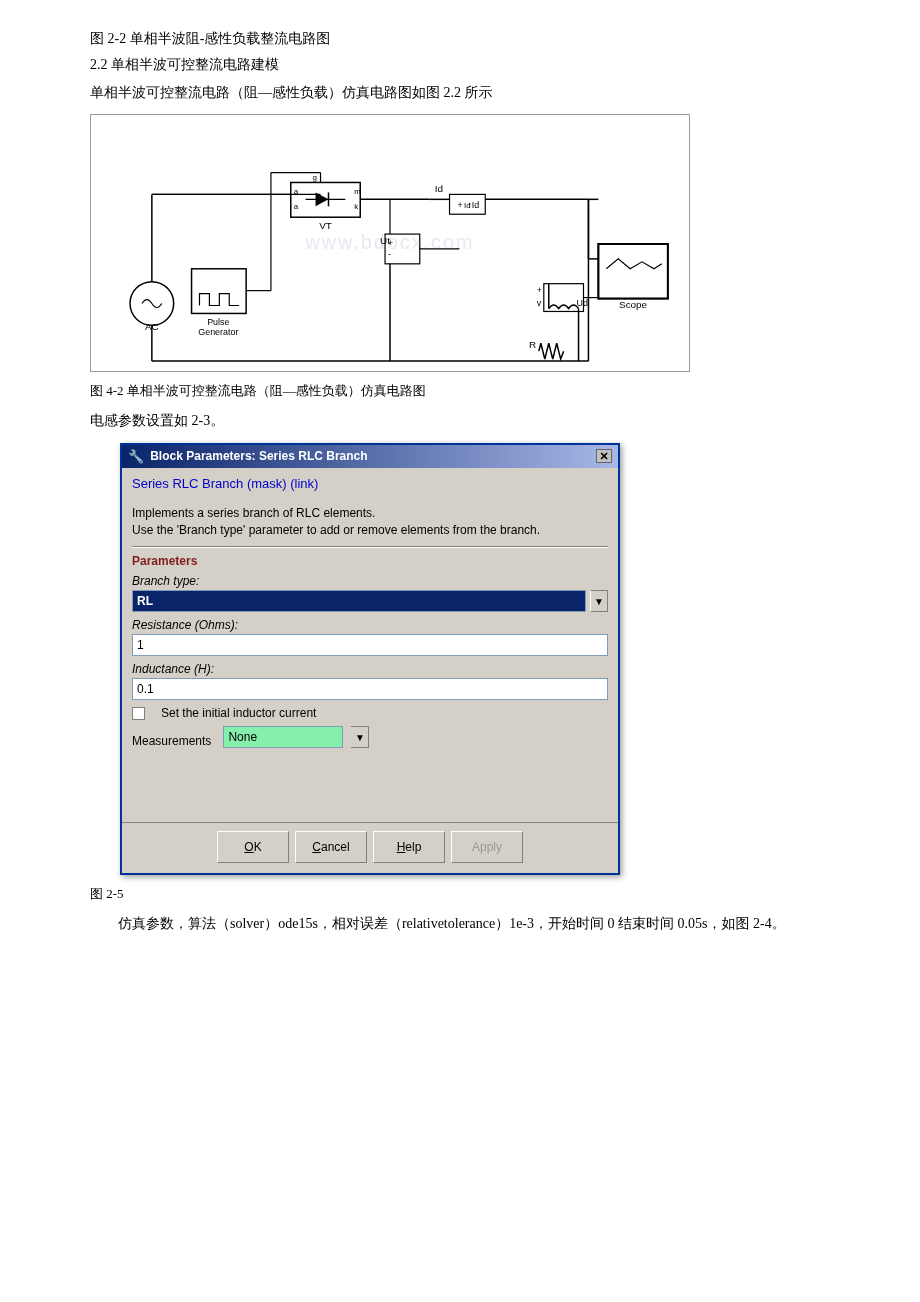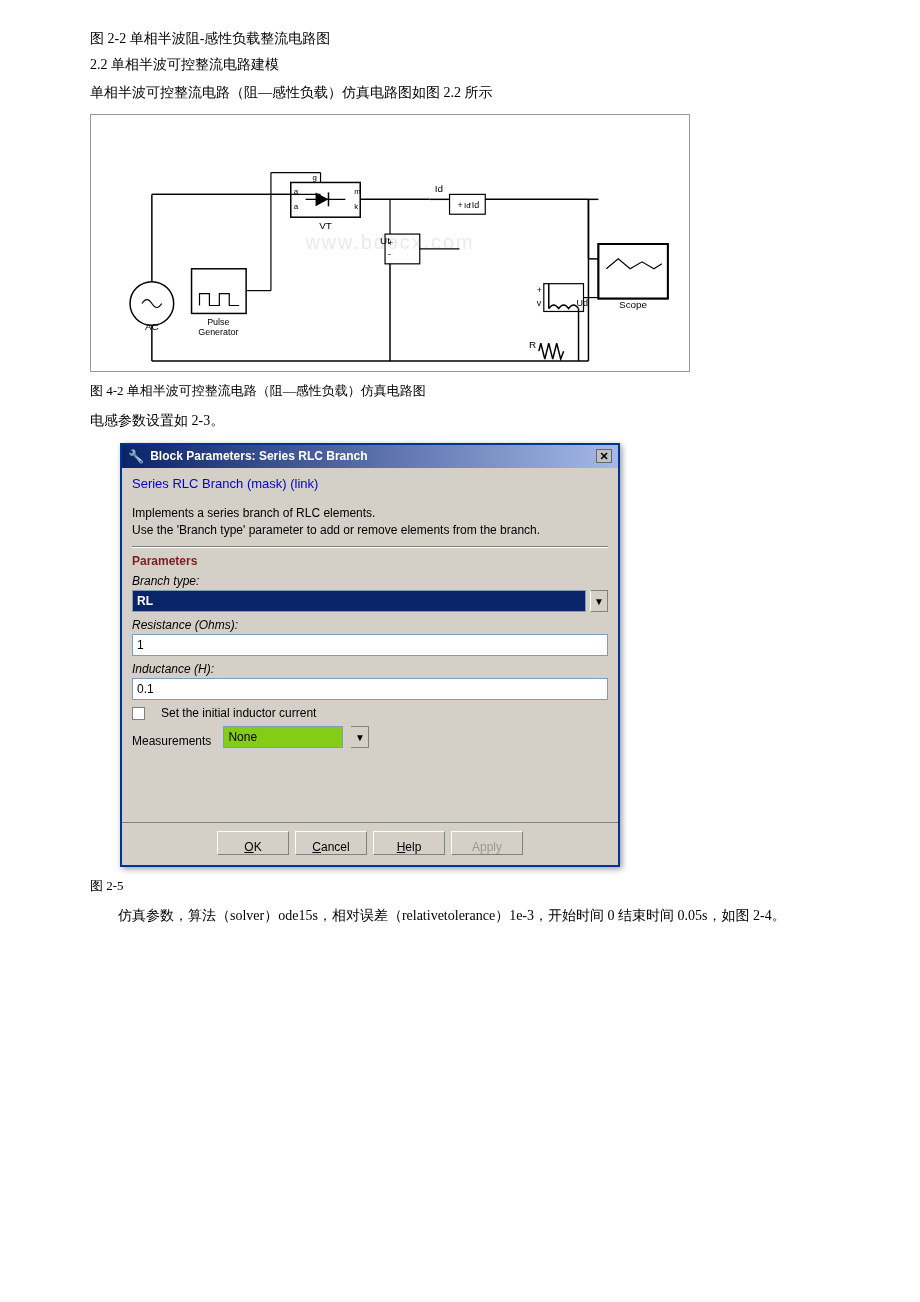--- a/index.html
+++ b/index.html
@@ -158,21 +158,21 @@
       gap: 8px;
       margin-bottom: 6px;
     }
     .dialog-meas-label {
       font-size: 12px;
       margin-right: 4px;
       white-space: nowrap;
     }
     .dialog-meas-input {
       border: 1px solid #7f9db9;
-      background: #84cc16;
+      background: #86efac;
       padding: 2px 4px;
       font-size: 12px;
       height: 22px;
       width: 120px;
     }
     .dialog-meas-arrow {
       width: 18px;
       height: 22px;
       background: #d4d0c8;
       border: 1px solid #808080;
@@ -187,29 +187,29 @@
     }
     .dialog-buttons {
       display: flex;
       justify-content: center;
       gap: 6px;
       padding: 8px 10px 10px;
       border-top: 1px solid #808080;
     }
     .dialog-btn {
       min-width: 72px;
-      height: 24px;
+      height: 32px;
       background: #d4d0c8;
       border: 1px solid #808080;
       border-top-color: #fff;
       border-left-color: #fff;
       font-size: 12px;
       cursor: pointer;
       display: flex;
-      align-items: flex-end;
+      align-items: center;
       justify-content: center;
       padding: 0 8px;
     }
     .dialog-btn.disabled {
       color: #999;
       cursor: default;
     }
     
     .circuit-svg-wrapper {
       margin: 10px 0;

